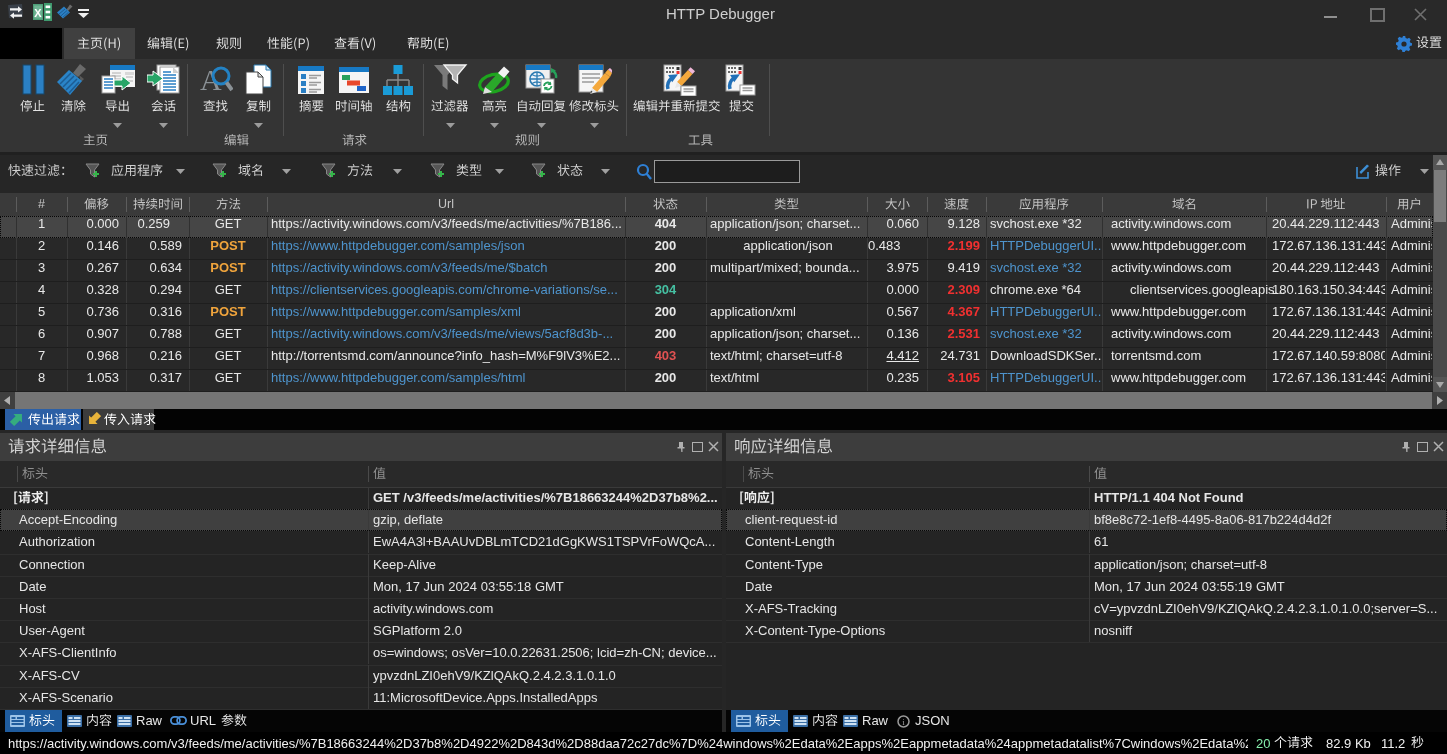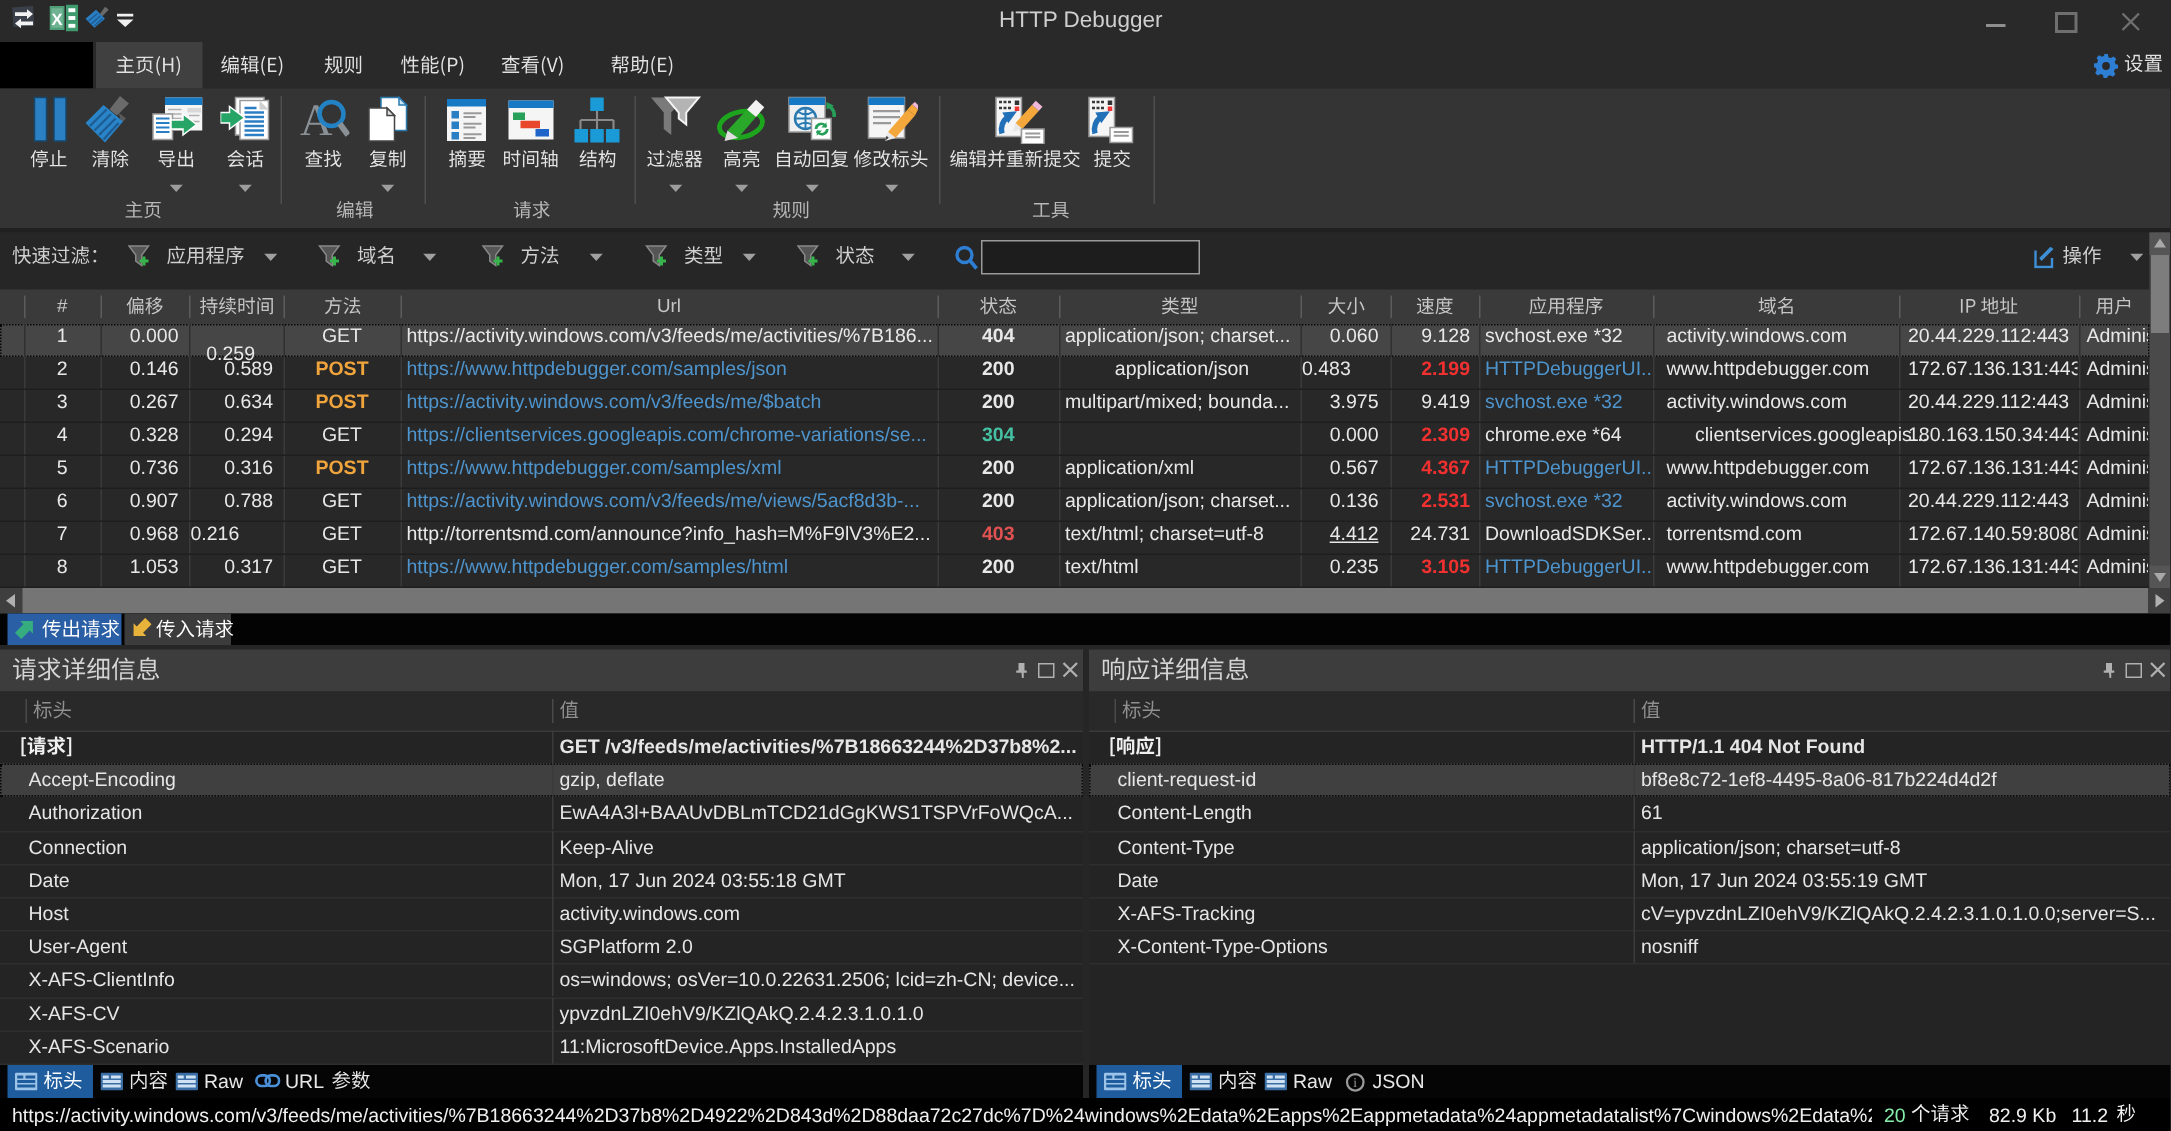--- a/index.html
+++ b/index.html
@@ -860,21 +860,21 @@
     <div style="position:absolute;left:625px;top:216px;width:1px;height:22px;background:#303030;"></div>
     <div style="position:absolute;left:706px;top:216px;width:1px;height:22px;background:#303030;"></div>
     <div style="position:absolute;left:867px;top:216px;width:1px;height:22px;background:#303030;"></div>
     <div style="position:absolute;left:927px;top:216px;width:1px;height:22px;background:#303030;"></div>
     <div style="position:absolute;left:986px;top:216px;width:1px;height:22px;background:#303030;"></div>
     <div style="position:absolute;left:1102px;top:216px;width:1px;height:22px;background:#303030;"></div>
     <div style="position:absolute;left:1266px;top:216px;width:1px;height:22px;background:#303030;"></div>
     <div style="position:absolute;left:1386px;top:216px;width:1px;height:22px;background:#303030;"></div>
     <div style="position:absolute;left:17px;top:216px;width:49px;height:22px;line-height:22px;font:13px 'Liberation Sans';color:#e8e8e8;overflow:hidden;white-space:nowrap;text-align:center;">1</div>
     <div style="position:absolute;left:68px;top:216px;width:57px;height:22px;line-height:22px;font:13px 'Liberation Sans';color:#e8e8e8;overflow:hidden;white-space:nowrap;text-align:right;padding-right:6px;box-sizing:border-box;">0.000</div>
-    <div style="position:absolute;left:127px;top:216px;width:61px;height:22px;line-height:22px;font:13px 'Liberation Sans';color:#e8e8e8;overflow:hidden;white-space:nowrap;text-align:right;padding-right:18px;box-sizing:border-box;margin-top:12px;">0.259</div>
+    <div style="position:absolute;left:127px;top:216px;width:61px;height:22px;line-height:22px;font:13px 'Liberation Sans';color:#e8e8e8;overflow:hidden;white-space:nowrap;text-align:right;padding-right:18px;box-sizing:border-box;">0.259</div>
     <div style="position:absolute;left:190px;top:216px;width:76px;height:22px;line-height:22px;font:13px 'Liberation Sans';color:#e8e8e8;overflow:hidden;white-space:nowrap;text-align:center;">GET</div>
     <div style="position:absolute;left:268px;top:216px;width:356px;height:22px;line-height:22px;font:13px 'Liberation Sans';color:#e8e8e8;overflow:hidden;white-space:nowrap;padding-left:3px;box-sizing:border-box;">https://activity.windows.com/v3/feeds/me/activities/%7B186...</div>
     <div style="position:absolute;left:626px;top:216px;width:79px;height:22px;line-height:22px;font:bold 13px 'Liberation Sans';color:#e8e8e8;overflow:hidden;white-space:nowrap;text-align:center;">404</div>
     <div style="position:absolute;left:707px;top:216px;width:159px;height:22px;line-height:22px;font:13px 'Liberation Sans';color:#e8e8e8;overflow:hidden;white-space:nowrap;padding-left:3px;box-sizing:border-box;">application/json; charset...</div>
     <div style="position:absolute;left:868px;top:216px;width:58px;height:22px;line-height:22px;font:13px 'Liberation Sans';color:#e8e8e8;overflow:hidden;white-space:nowrap;text-align:right;padding-right:7px;box-sizing:border-box;">0.060</div>
     <div style="position:absolute;left:928px;top:216px;width:57px;height:22px;line-height:22px;font:13px 'Liberation Sans';color:#e8e8e8;overflow:hidden;white-space:nowrap;text-align:right;padding-right:5px;box-sizing:border-box;">9.128</div>
     <div style="position:absolute;left:987px;top:216px;width:114px;height:22px;line-height:22px;font:13px 'Liberation Sans';color:#e8e8e8;overflow:hidden;white-space:nowrap;padding-left:3px;box-sizing:border-box;">svchost.exe *32</div>
     <div style="position:absolute;left:1103px;top:216px;width:162px;height:22px;line-height:22px;font:13px 'Liberation Sans';color:#e8e8e8;overflow:hidden;white-space:nowrap;padding-left:8px;box-sizing:border-box;">activity.windows.com</div>
     <div style="position:absolute;left:1267px;top:216px;width:118px;height:22px;line-height:22px;font:13px 'Liberation Sans';color:#e8e8e8;overflow:hidden;white-space:nowrap;padding-left:5px;box-sizing:border-box;">20.44.229.112:443</div>
     <div style="position:absolute;left:1387px;top:216px;width:45px;height:22px;line-height:22px;font:13px 'Liberation Sans';color:#e8e8e8;overflow:hidden;white-space:nowrap;padding-left:4px;box-sizing:border-box;">Administrator</div>
@@ -1021,21 +1021,21 @@
     <div style="position:absolute;left:706px;top:348px;width:1px;height:22px;background:#3a3a3a;"></div>
     <div style="position:absolute;left:867px;top:348px;width:1px;height:22px;background:#3a3a3a;"></div>
     <div style="position:absolute;left:927px;top:348px;width:1px;height:22px;background:#3a3a3a;"></div>
     <div style="position:absolute;left:986px;top:348px;width:1px;height:22px;background:#3a3a3a;"></div>
     <div style="position:absolute;left:1102px;top:348px;width:1px;height:22px;background:#3a3a3a;"></div>
     <div style="position:absolute;left:1266px;top:348px;width:1px;height:22px;background:#3a3a3a;"></div>
     <div style="position:absolute;left:1386px;top:348px;width:1px;height:22px;background:#3a3a3a;"></div>
     <div style="position:absolute;left:0;top:369px;width:1433px;height:1px;background:#1e1e1e;"></div>
     <div style="position:absolute;left:17px;top:348px;width:49px;height:22px;line-height:22px;font:13px 'Liberation Sans';color:#e8e8e8;overflow:hidden;white-space:nowrap;text-align:center;">7</div>
     <div style="position:absolute;left:68px;top:348px;width:57px;height:22px;line-height:22px;font:13px 'Liberation Sans';color:#e8e8e8;overflow:hidden;white-space:nowrap;text-align:right;padding-right:6px;box-sizing:border-box;">0.968</div>
-    <div style="position:absolute;left:127px;top:348px;width:61px;height:22px;line-height:22px;font:13px 'Liberation Sans';color:#e8e8e8;overflow:hidden;white-space:nowrap;text-align:left;padding-right:6px;box-sizing:border-box;">0.216</div>
+    <div style="position:absolute;left:127px;top:348px;width:61px;height:22px;line-height:22px;font:13px 'Liberation Sans';color:#e8e8e8;overflow:hidden;white-space:nowrap;text-align:right;padding-right:6px;box-sizing:border-box;">0.216</div>
     <div style="position:absolute;left:190px;top:348px;width:76px;height:22px;line-height:22px;font:13px 'Liberation Sans';color:#e8e8e8;overflow:hidden;white-space:nowrap;text-align:center;">GET</div>
     <div style="position:absolute;left:268px;top:348px;width:356px;height:22px;line-height:22px;font:13px 'Liberation Sans';color:#e8e8e8;overflow:hidden;white-space:nowrap;padding-left:3px;box-sizing:border-box;">http://torrentsmd.com/announce?info_hash=M%F9lV3%E2...</div>
     <div style="position:absolute;left:626px;top:348px;width:79px;height:22px;line-height:22px;font:bold 13px 'Liberation Sans';color:#e05252;overflow:hidden;white-space:nowrap;text-align:center;">403</div>
     <div style="position:absolute;left:707px;top:348px;width:159px;height:22px;line-height:22px;font:13px 'Liberation Sans';color:#e8e8e8;overflow:hidden;white-space:nowrap;padding-left:3px;box-sizing:border-box;">text/html; charset=utf-8</div>
     <div style="position:absolute;left:868px;top:348px;width:58px;height:22px;line-height:22px;font:13px 'Liberation Sans';color:#e8e8e8;overflow:hidden;white-space:nowrap;text-align:right;padding-right:7px;box-sizing:border-box;text-decoration:underline;">4.412</div>
     <div style="position:absolute;left:928px;top:348px;width:57px;height:22px;line-height:22px;font:13px 'Liberation Sans';color:#e8e8e8;overflow:hidden;white-space:nowrap;text-align:right;padding-right:5px;box-sizing:border-box;">24.731</div>
     <div style="position:absolute;left:987px;top:348px;width:114px;height:22px;line-height:22px;font:13px 'Liberation Sans';color:#e8e8e8;overflow:hidden;white-space:nowrap;padding-left:3px;box-sizing:border-box;">DownloadSDKSer...</div>
     <div style="position:absolute;left:1103px;top:348px;width:162px;height:22px;line-height:22px;font:13px 'Liberation Sans';color:#e8e8e8;overflow:hidden;white-space:nowrap;padding-left:8px;box-sizing:border-box;">torrentsmd.com</div>
     <div style="position:absolute;left:1267px;top:348px;width:118px;height:22px;line-height:22px;font:13px 'Liberation Sans';color:#e8e8e8;overflow:hidden;white-space:nowrap;padding-left:5px;box-sizing:border-box;">172.67.140.59:8080</div>
     <div style="position:absolute;left:1387px;top:348px;width:45px;height:22px;line-height:22px;font:13px 'Liberation Sans';color:#e8e8e8;overflow:hidden;white-space:nowrap;padding-left:4px;box-sizing:border-box;">Administrator</div>

